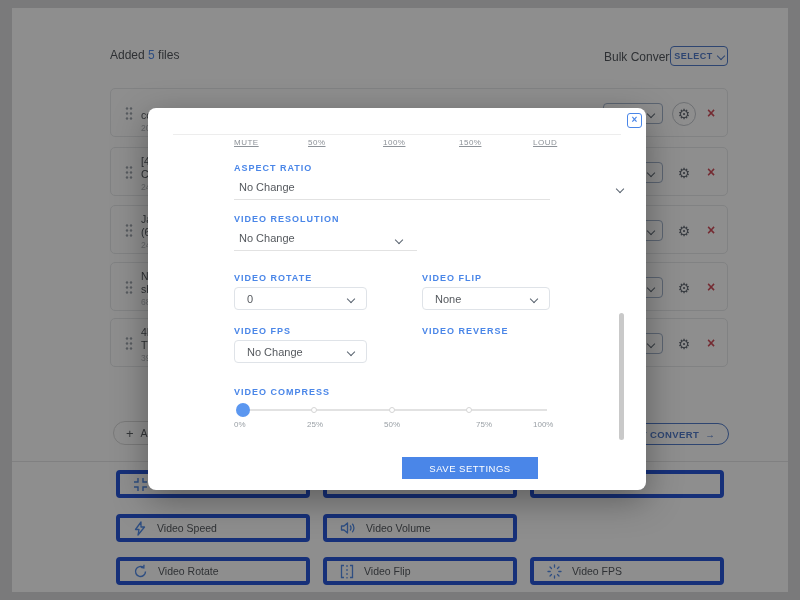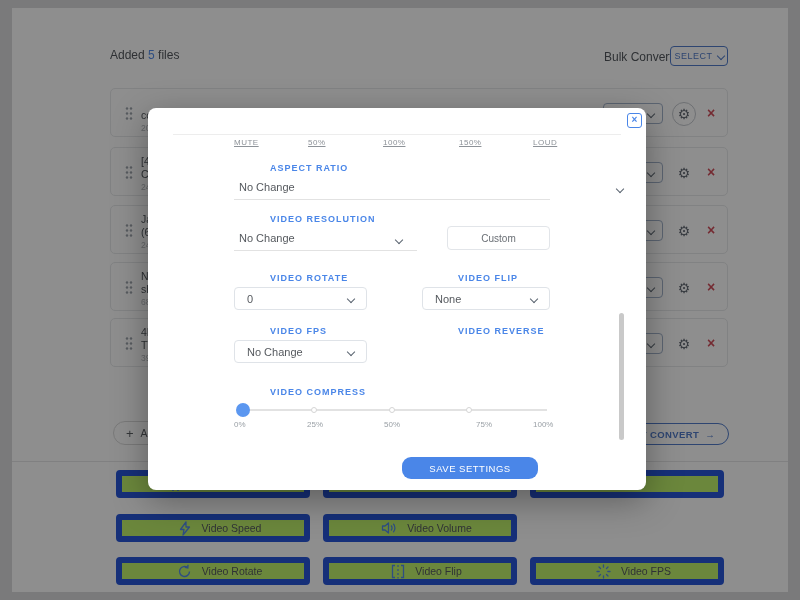--- a/index.html
+++ b/index.html
@@ -9,21 +9,21 @@
   .stage { position:absolute; left:0; top:0; width:800px; height:600px;padding-left:33px; }
 
   
   .panel { position:absolute; left:12px; top:8px; width:776px; height:584px; background:#ffffff; }
 
   .hdr-added { position:absolute; left:110px; top:48px; font-size:12px; color:#4a4f55; }
   .hdr-added b { color:#4a86e8; font-weight:normal; }
   .hdr-bulk { position:absolute; left:604px; top:50px; font-size:12px; color:#4a4f55; }
   .btn-select { position:absolute; left:670px; top:46px; width:58px; height:20px;
     border:1.5px solid #4a76c8; border-radius:4px; background:#fff; display:flex; align-items:center;
-    justify-content:center; gap:5px; font-size:9px; font-weight:normal; color:#4a76c8; letter-spacing:.5px; cursor:pointer;}
+    justify-content:center; gap:5px; font-size:9px; font-weight:bold; color:#4a76c8; letter-spacing:.5px; cursor:pointer;}
 
   .file-row { position:absolute; left:110px; width:618px; height:49px; background:#fff;
     border:1px solid #e7e8ea; border-radius:5px; }
   .drag { position:absolute; left:14px; top:17px; }
   .f-line1 { position:absolute; left:30px; top:7px; width:330px; font-size:10.5px; color:#4a4f55; white-space:nowrap; overflow:hidden; }
   .f-line2 { position:absolute; left:30px; top:20px; width:330px; font-size:10.5px; color:#4a4f55; white-space:nowrap; overflow:hidden; }
   .f-meta  { position:absolute; left:30px; top:34px; font-size:8.5px; color:#b0b4b9; }
   .row-select { position:absolute; left:492px; top:14px; width:60px; height:21px; border:1px solid #9fb0c9;
     border-radius:4px; background:#fff; cursor:pointer; }
   .row-select .chev { position:absolute; right:8px; top:7px; }
@@ -39,38 +39,38 @@
 
   .btn-add { position:absolute; left:113px; top:421px; width:160px; height:24px; border:1px solid #d8d8d8;
     border-radius:12px; background:#fff; font-size:10.5px; color:#55595e; display:flex; align-items:center;
     padding-left:12px; gap:7px; cursor:pointer; }
   .btn-add .plus { font-size:13px; color:#55595e; }
   .btn-start { position:absolute; left:600px; top:423px; width:129px; height:22px; border:1.5px solid #4a76c8;
     border-radius:11px; background:#fff; font-size:9.5px; font-weight:bold; color:#4a76c8; letter-spacing:.4px;
     display:flex; align-items:center; justify-content:center; gap:6px; cursor:pointer; }
   .divider { position:absolute; left:12px; top:461px; width:776px; height:1px; background:#e4e5e7; }
 
-  .tool-card { position:absolute; width:194px; height:28px; background:#bef264; border:6px solid #1d4ed8;
-    border-radius:4px; display:flex; align-items:center; padding-left:13px; gap:10px; cursor:pointer;justify-content:center; }
+  .tool-card { position:absolute; width:194px; height:28px; background:#ffffff; border:4px solid #1d4ed8;
+    border-radius:4px; display:flex; align-items:center; padding-left:13px; gap:10px; cursor:pointer; }
   .tool-card .lbl { font-size:10.5px; color:#4d5258; white-space:nowrap; }
   .tool-card svg { flex:0 0 auto; }
 
   
   .scrim { position:absolute; left:0; top:0; width:800px; height:600px; background:rgba(15,15,15,0.47); z-index:10; }
 
   
   .modal { position:absolute; left:148px; top:108px; width:498px; height:382px; background:#fff;
     border-radius:8px; box-shadow:0 10px 35px rgba(0,0,0,.35); z-index:20; }
   .modal-close { position:absolute; left:479px; top:5px; width:15px; height:15px; border:1.5px solid #4a86e8;
     border-radius:3px; color:#4a86e8; font-size:10px; font-weight:bold; line-height:12px; text-align:center; cursor:pointer; }
 
   .vol-track-remnant { position:absolute; left:25px; top:26px; width:448px; height:1px; background:#ededed; }
   .vol-label { position:absolute; top:30px; font-size:8px; color:#8d9298; letter-spacing:.5px;text-decoration:underline; }
 
-  .sec-label { position:absolute; font-size:9px; font-weight:bold; letter-spacing:1px; color:#4a86e8;margin-left:36px; }
+  .sec-label { position:absolute; font-size:9px; font-weight:bold; letter-spacing:1px; color:#4a86e8; }
   .sel-underline { position:absolute; height:22px; border-bottom:1px solid #e2e2e2; cursor:pointer; }
   .sel-underline .val { position:absolute; left:5px; top:3px; font-size:11px; color:#55595e; }
   .sel-underline .chev { position:absolute; top:8px; }
   .sel-box { position:absolute; height:23px; border:1px solid #dfe3e8; border-radius:4px; background:#fff; cursor:pointer; }
   .sel-box .val { position:absolute; left:12px; top:5px; font-size:11px; color:#55595e; }
   .sel-box .chev { position:absolute; right:12px; top:8px; }
   .btn-custom { position:absolute; left:299px; top:118px; width:103px; height:24px; border:1px solid #e2e5e9;
     border-radius:4px; background:#fff; font-size:10px; color:#6a6f75; display:flex; align-items:center;
     justify-content:center; cursor:pointer; }
 
@@ -78,21 +78,21 @@
   .slider-tick { position:absolute; width:6px; height:6px; border:1px solid #d5d5d5; background:#fff;
     border-radius:50%; top:299px; }
   .slider-handle { position:absolute; left:88px; top:295px; width:14px; height:14px; border-radius:50%;
     background:#5b97f0; cursor:pointer; }
   .tick-label { position:absolute; top:312px; font-size:8px; color:#9aa0a6; }
 
   .btn-back { position:absolute; left:109px; top:349px; width:136px; height:22px; border:1px solid #e0e0e0;
     border-radius:3px; background:#fff; font-size:9.5px; color:#6a6f75; letter-spacing:.5px;
     display:flex; align-items:center; justify-content:center; cursor:pointer; }
   .btn-save { position:absolute; left:254px; top:349px; width:136px; height:22px; border:none;
-    border-radius:9px; background:#4a86e8; font-size:9.5px; color:#fff; letter-spacing:.5px;
+    border-radius:0; background:#4a86e8; font-size:9.5px; color:#fff; letter-spacing:.5px;
     display:flex; align-items:center; justify-content:center; cursor:pointer; }
 
   .modal-scrollbar { position:absolute; left:471px; top:205px; width:5px; height:127px;
     background:#c9c9c9; border-radius:3px; cursor:pointer; }
 </style>
 </head>
 <body>
 
 <div class="stage">
 
@@ -298,21 +298,20 @@
     <div class="sel-underline" style="left:86px;top:70px;width:316px">
       <span class="val">No Change</span>
       <span class="chev" style="left:383px"></span>
     </div>
 
     <div class="sec-label" style="left:86px;top:106px">VIDEO RESOLUTION</div>
     <div class="sel-underline" style="left:86px;top:121px;width:183px">
       <span class="val">No Change</span>
       <span class="chev" style="left:162px"></span>
     </div>
-    <div class="btn-custom">Custom</div>
 
     <div class="sec-label" style="left:86px;top:165px">VIDEO ROTATE</div>
     <div class="sel-box" style="left:86px;top:179px;width:133px">
       <span class="val">0</span>
       <span class="chev"></span>
     </div>
     <div class="sec-label" style="left:274px;top:165px">VIDEO FLIP</div>
     <div class="sel-box" style="left:274px;top:179px;width:128px">
       <span class="val">None</span>
       <span class="chev"></span>

